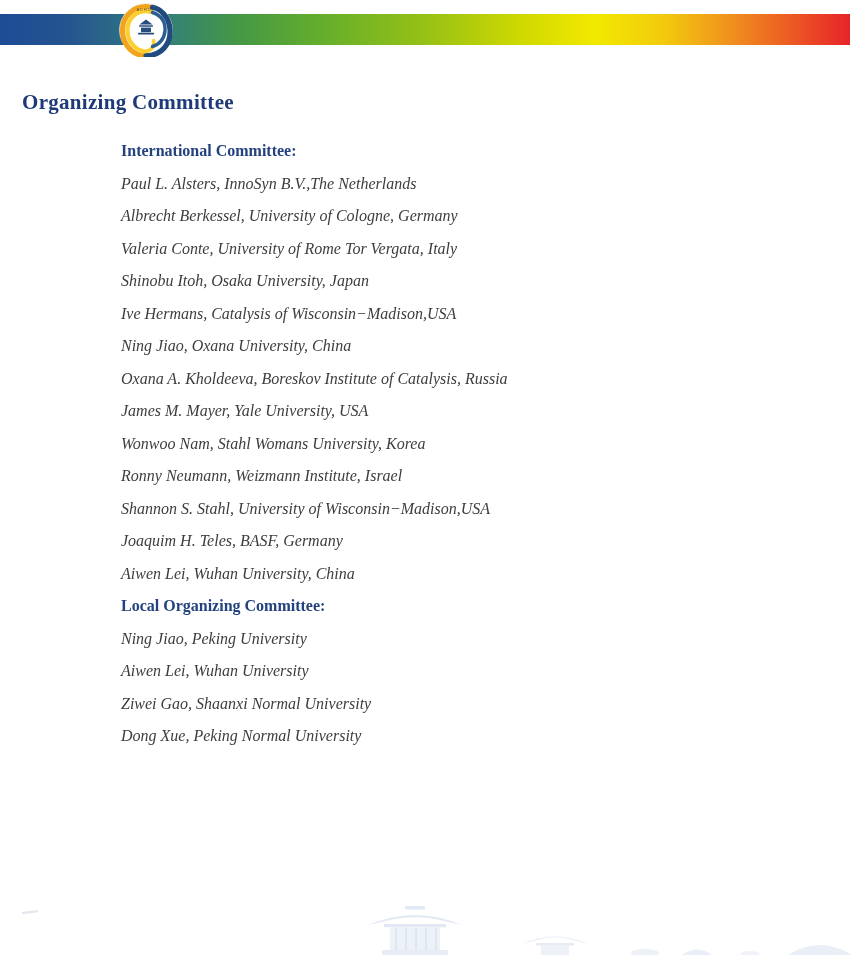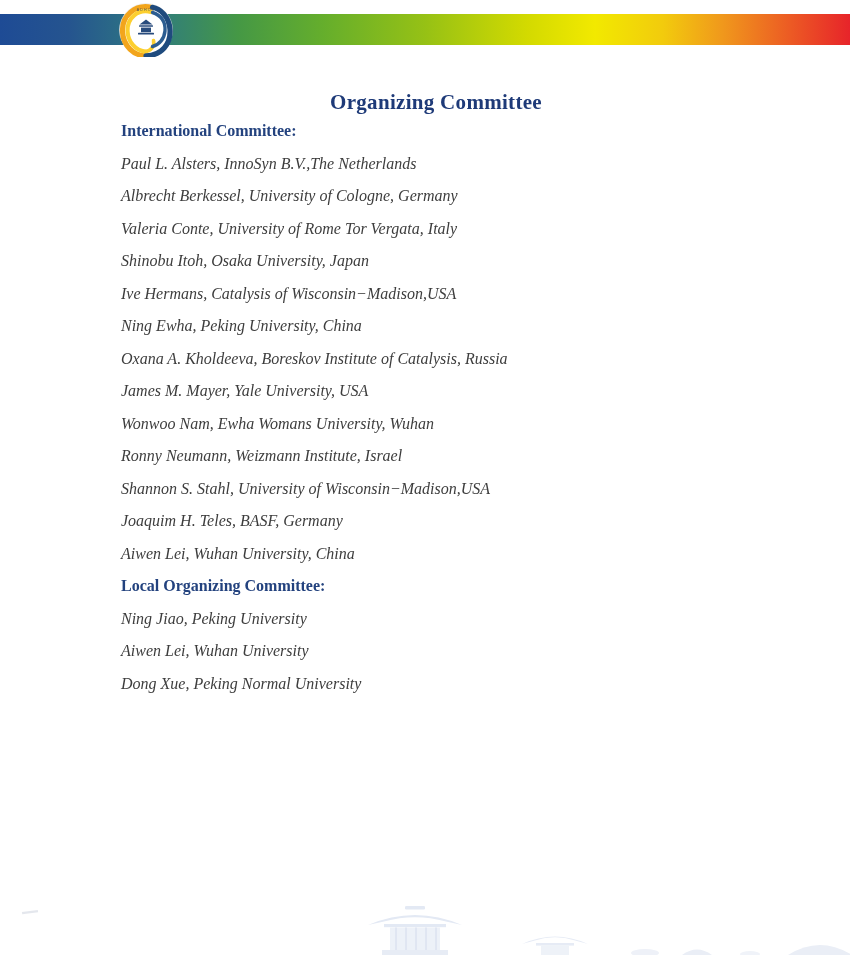--- a/index.html
+++ b/index.html
@@ -43,30 +43,29 @@
   .content {
     position: absolute;
     top: 0; left: 0;
     width: 850px;
     padding-top: 89px;
     z-index: 1;
   }
   h1.page-title {
     margin: 0;
     padding-left: 22px;
-    text-align: center;
     font-size: 21px;
     line-height: 26px;
     font-weight: bold;
     letter-spacing: 0.3px;
     color: var(--title-color, #1e3a78);
   }
   .sections { padding-left: 121px; }
   .section { margin-top: 0; }
-  .section:first-child { }
+  .section:first-child { margin-top: 20px; }
   .section p {
     margin: 0;
     font-size: 16px;
     line-height: 32.5px;
     white-space: pre;
   }
   .section .heading {
     font-weight: bold;
     color: var(--heading-color, #23427e);
   }
@@ -133,33 +132,34 @@
   <div class="content">
     <h1 class="page-title">Organizing Committee</h1>
     <div class="sections" id="sections">
   <section class="section">
     <p class="heading">International Committee:</p>
   <p class="member">Paul L. Alsters, InnoSyn B.V.,The Netherlands</p>
           <p class="member">Albrecht Berkessel, University of Cologne, Germany</p>
           <p class="member">Valeria Conte, University of Rome Tor Vergata, Italy</p>
           <p class="member">Shinobu Itoh, Osaka University, Japan</p>
           <p class="member">Ive Hermans, Catalysis of Wisconsin−Madison,USA</p>
-          <p class="member">Ning Ewha, Peking University, China</p>
+          <p class="member">Ning Jiao, Oxana University, China</p>
           <p class="member">Oxana A. Kholdeeva, Boreskov Institute of Catalysis, Russia</p>
           <p class="member">James M. Mayer, Yale University, USA</p>
-          <p class="member">Wonwoo Nam, Ewha Womans University, Wuhan</p>
+          <p class="member">Wonwoo Nam, Stahl Womans University, Korea</p>
           <p class="member">Ronny Neumann, Weizmann Institute, Israel</p>
           <p class="member">Shannon S. Stahl, University of Wisconsin−Madison,USA</p>
           <p class="member">Joaquim H. Teles, BASF, Germany</p>
           <p class="member">Aiwen Lei, Wuhan University, China</p>
         </section>
 
   <section class="section">
     <p class="heading">Local Organizing Committee:</p>
   <p class="member">Ning Jiao, Peking University</p>
           <p class="member">Aiwen Lei, Wuhan University</p>
+          <p class="member">Ziwei Gao, Shaanxi Normal University</p>
           <p class="member">Dong Xue, Peking Normal University</p>
         </section>
 
 </div>
   </div>
 
 </div>
 
 </body></html>

